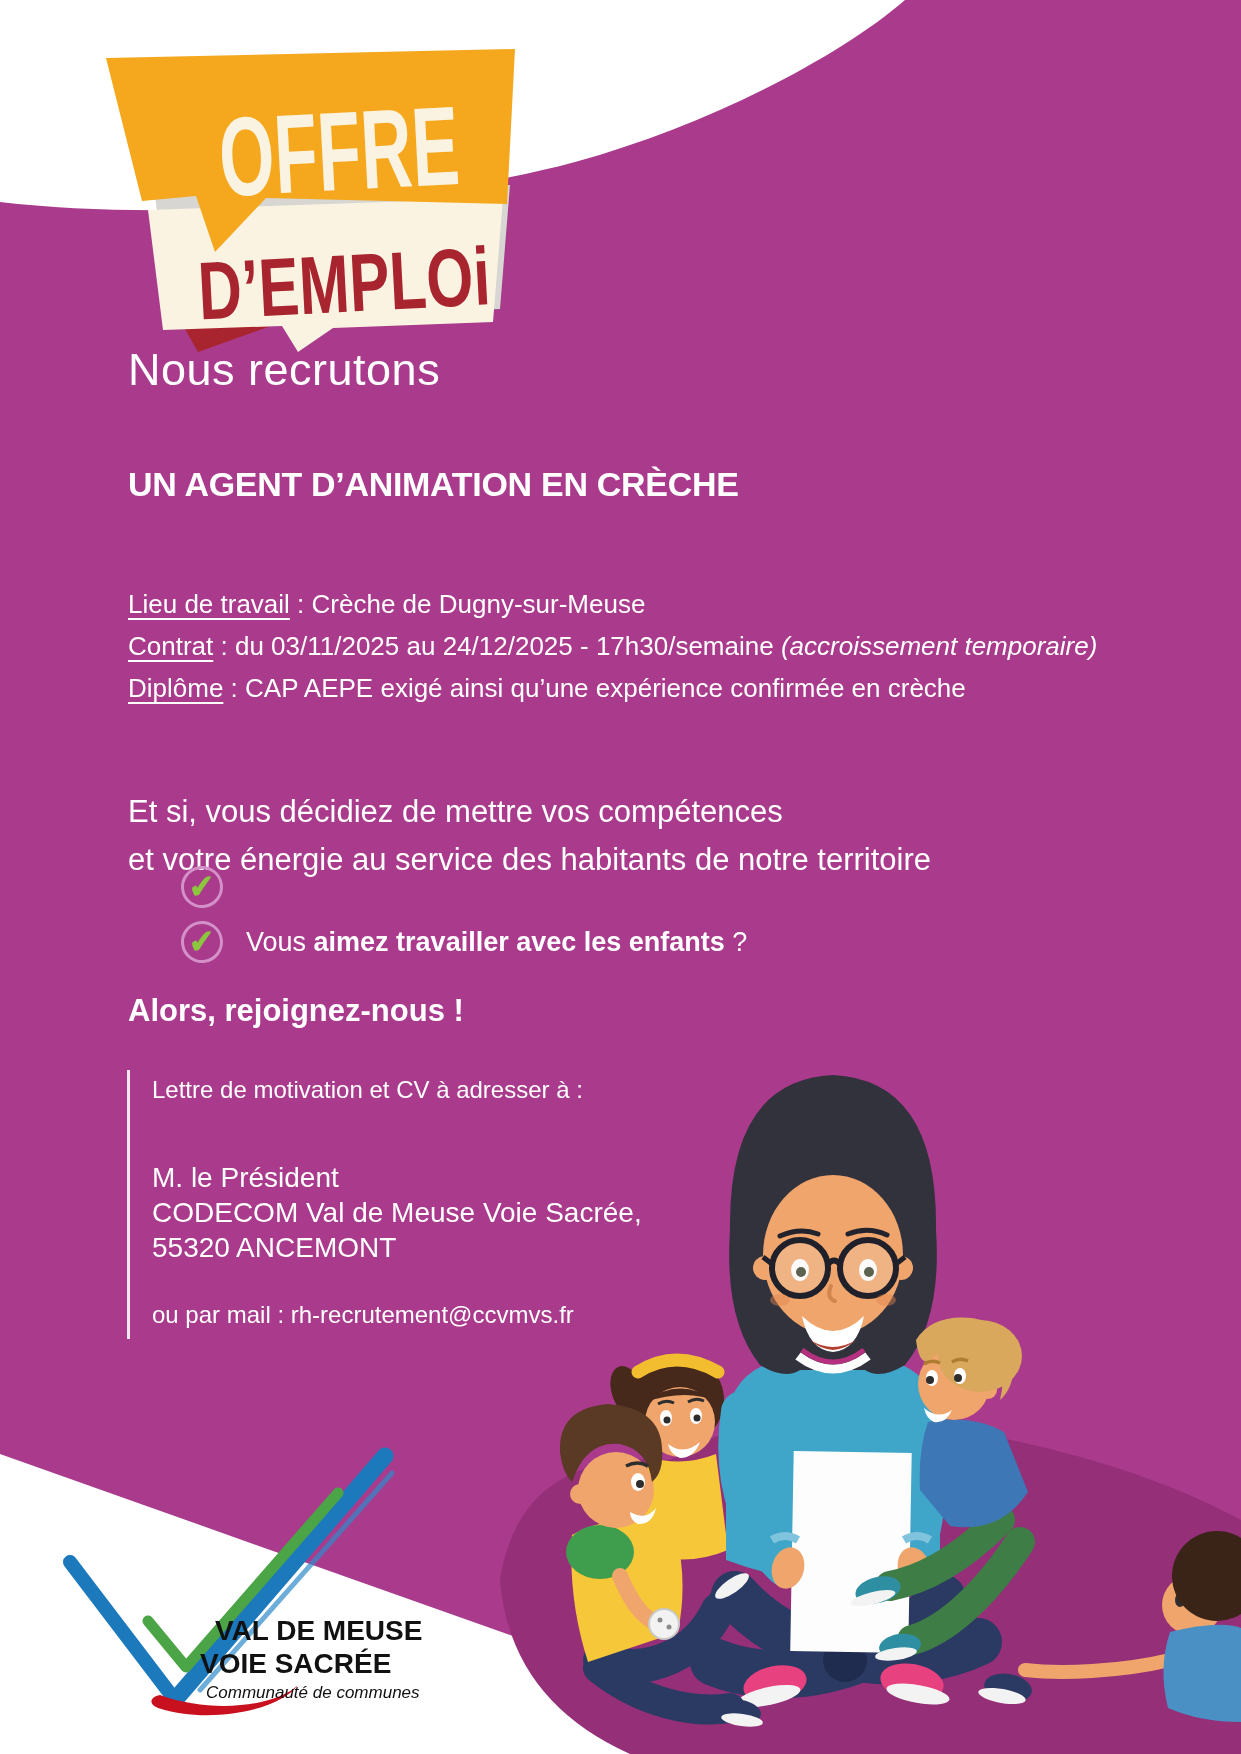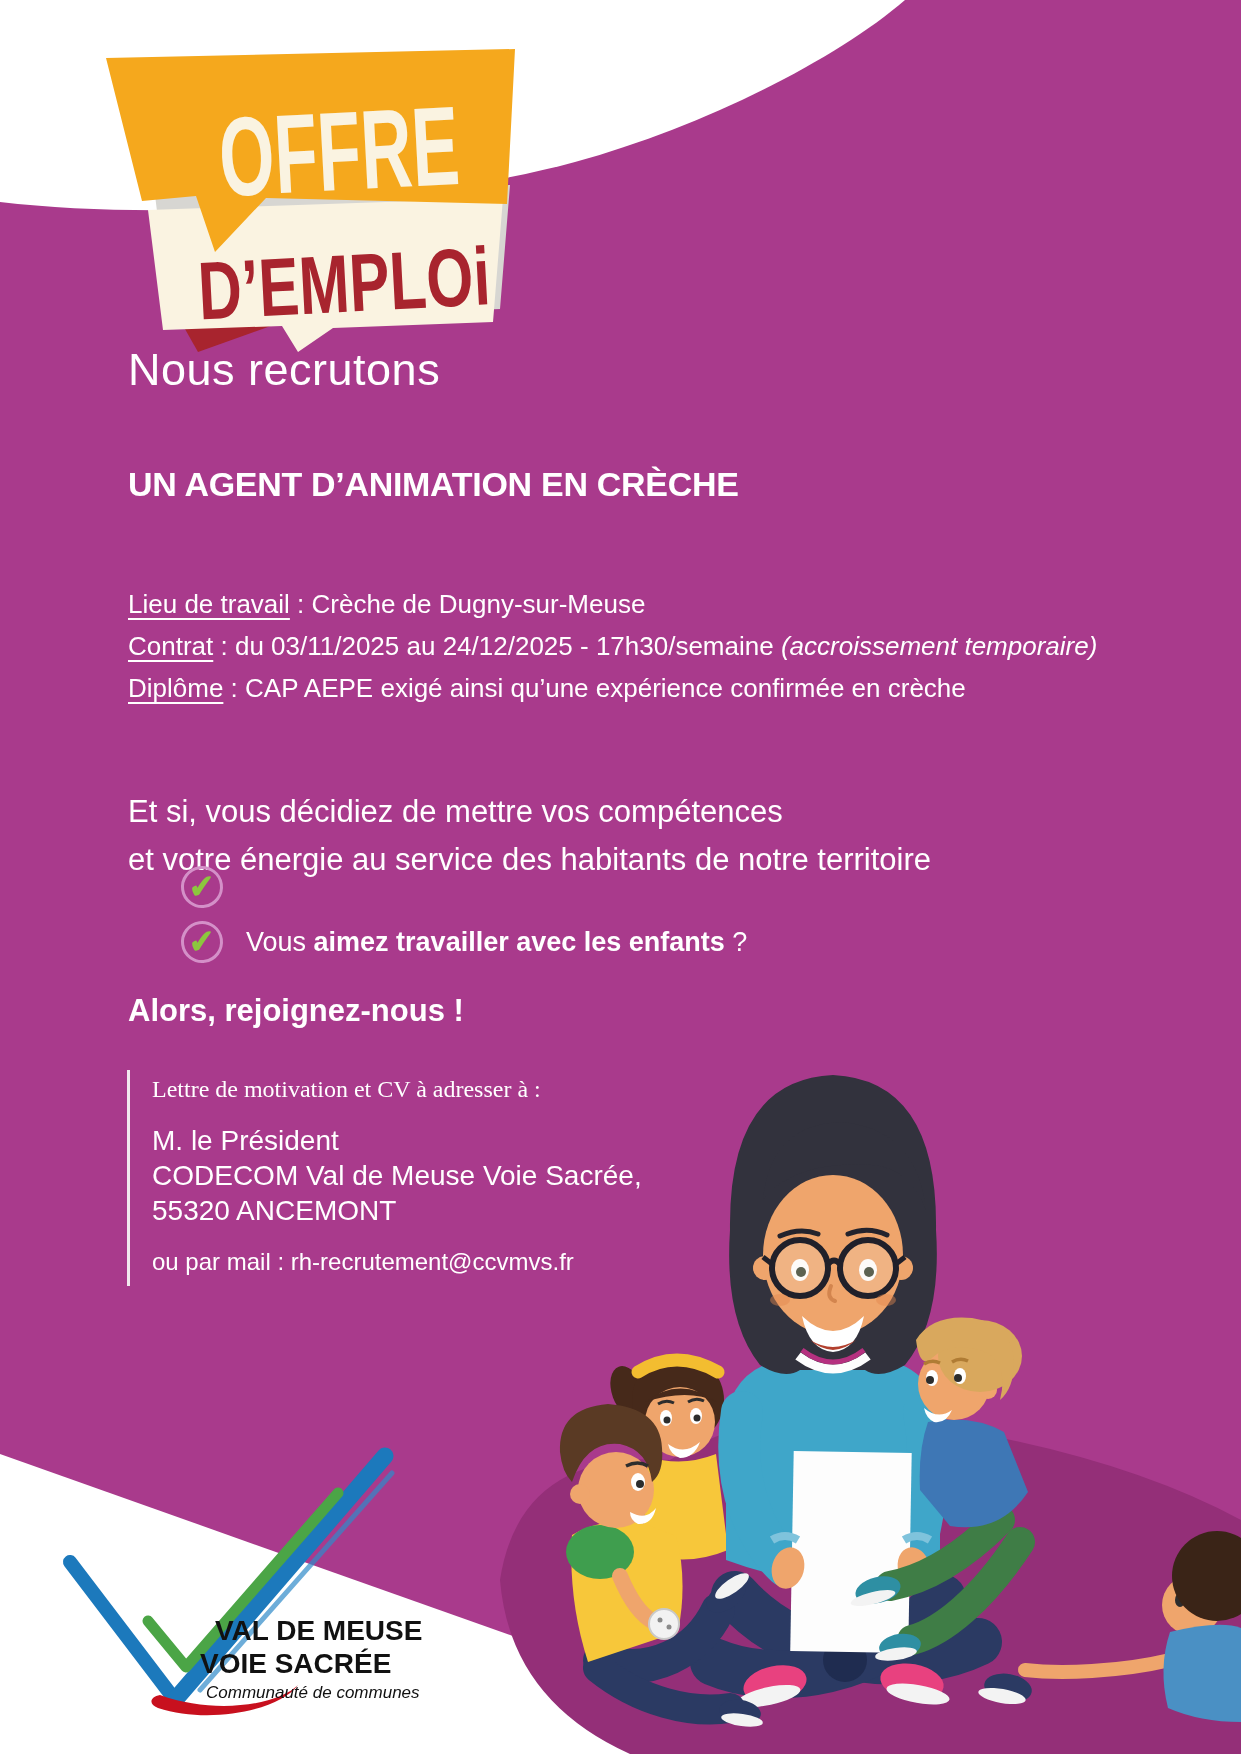--- a/index.html
+++ b/index.html
@@ -21,23 +21,23 @@
   .pitch{left:128px;top:744px;font-size:31px;line-height:48px;font-weight:400;margin-top:44px;}
   .bullets{left:181px;top:866px;}
   .bullet{display:flex;align-items:center;margin-bottom:13px;}
   .ring{width:36px;height:36px;margin-right:23px;border:3px solid #d490c8;border-radius:50%;
         display:flex;align-items:center;justify-content:center;transform:rotate(-8deg);flex:0 0 auto;}
   .ring span{color:#8cc63e;font-size:30px;font-weight:bold;line-height:1;transform:skewX(-6deg);}
   .bullet-text{font-size:27px;}
   .b{font-weight:700;}
   .cta{left:128px;top:993px;font-size:31px;font-weight:700;}
   .contact{left:127px;top:1070px;border-left:3px solid #f2e7ee;padding:4px 0 10px 22px;}
-  .contact-intro{font-size:24px;margin:2px 0 20px 0;font-family:Liberation Serif, serif;}
+  .contact-intro{font-size:24px;margin:2px 0 56px 0;}
   .contact-line{font-size:28px;line-height:35px;}
-  .contact-email{font-size:24px;margin-top:20px;}
+  .contact-email{font-size:24px;margin-top:36px;}
   .logo{position:absolute;left:40px;top:1395px;z-index:4;}
   .logo-text{font-family:"Liberation Sans",sans-serif;}
   .illustration{position:absolute;left:480px;top:1020px;z-index:2;}
 </style>
 </head>
 <body>
 
 <div class="page">
 
   <svg class="bg-svg" width="1241" height="300" viewBox="0 0 1241 300">

